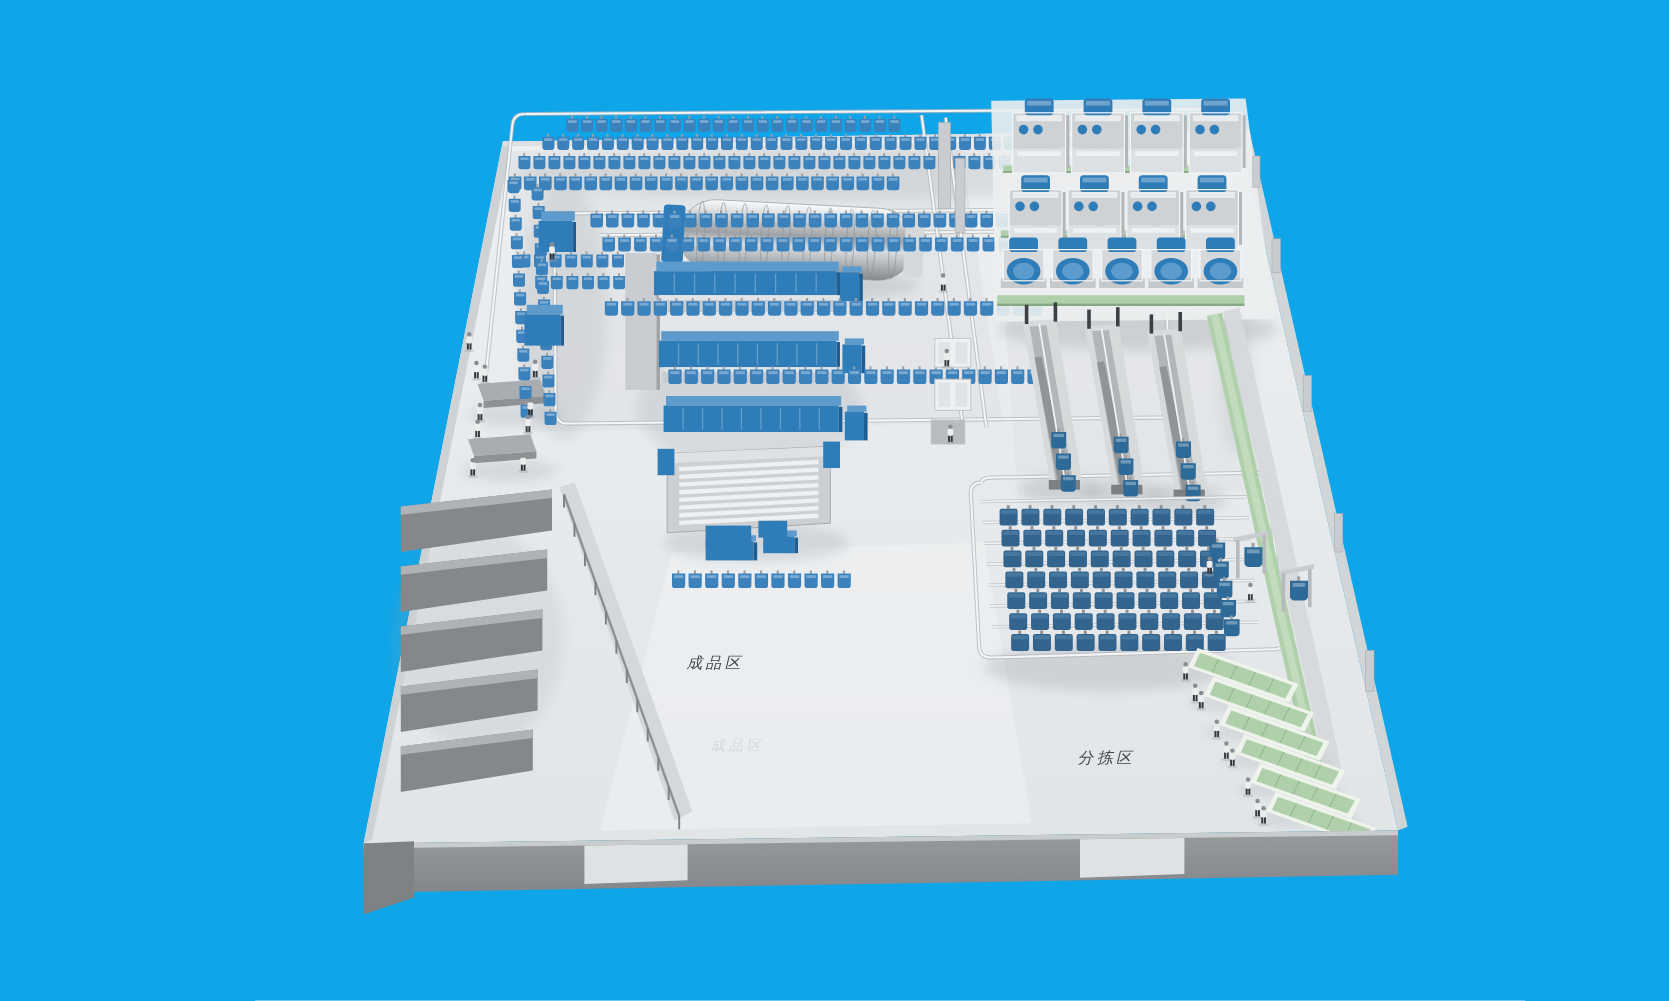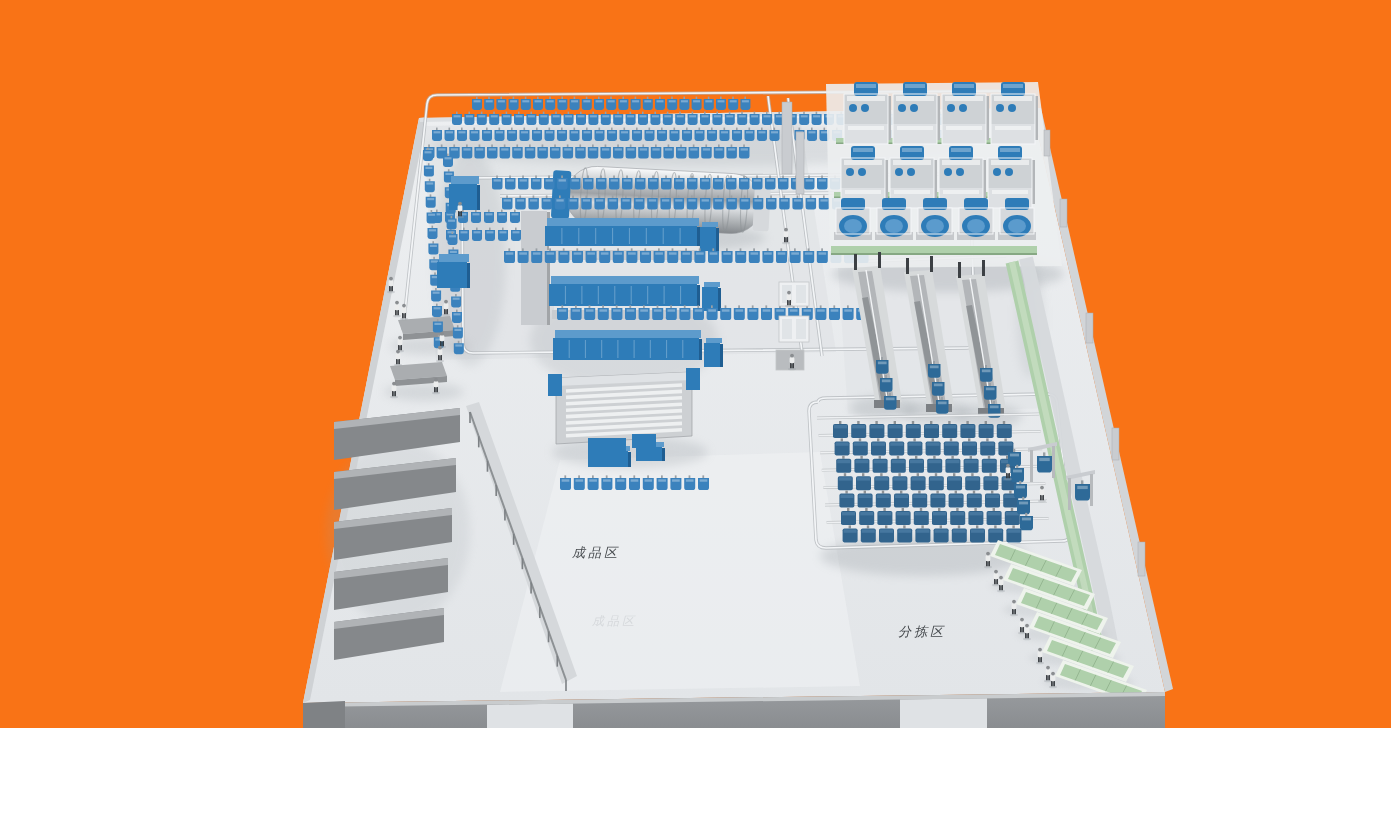--- a/index.html
+++ b/index.html
@@ -1,16 +1,16 @@
 <!DOCTYPE html>
 <html><head>
 <meta charset="utf-8">
 <style>
   html,body{margin:0;padding:0;background:#ffffff;}
-  .stage{position:relative;width:1391px;height:728px;background:#f97316;overflow:hidden;
+  .stage{position:relative;width:1391px;height:834px;background:#0ea5e9;overflow:hidden;
          font-family:"Liberation Sans",sans-serif;text-align:right;}
   svg{position:absolute;left:0;top:0;}
   .zone-label{font-family:"DejaVu Serif",serif;font-style:italic;font-size:13px;
               fill:#44484c;letter-spacing:3px;}
   .zone-watermark{font-family:"DejaVu Serif",serif;font-style:italic;font-size:12px;
               fill:#d6d9dc;letter-spacing:3px;}
 </style>
 </head>
 <body>
 

